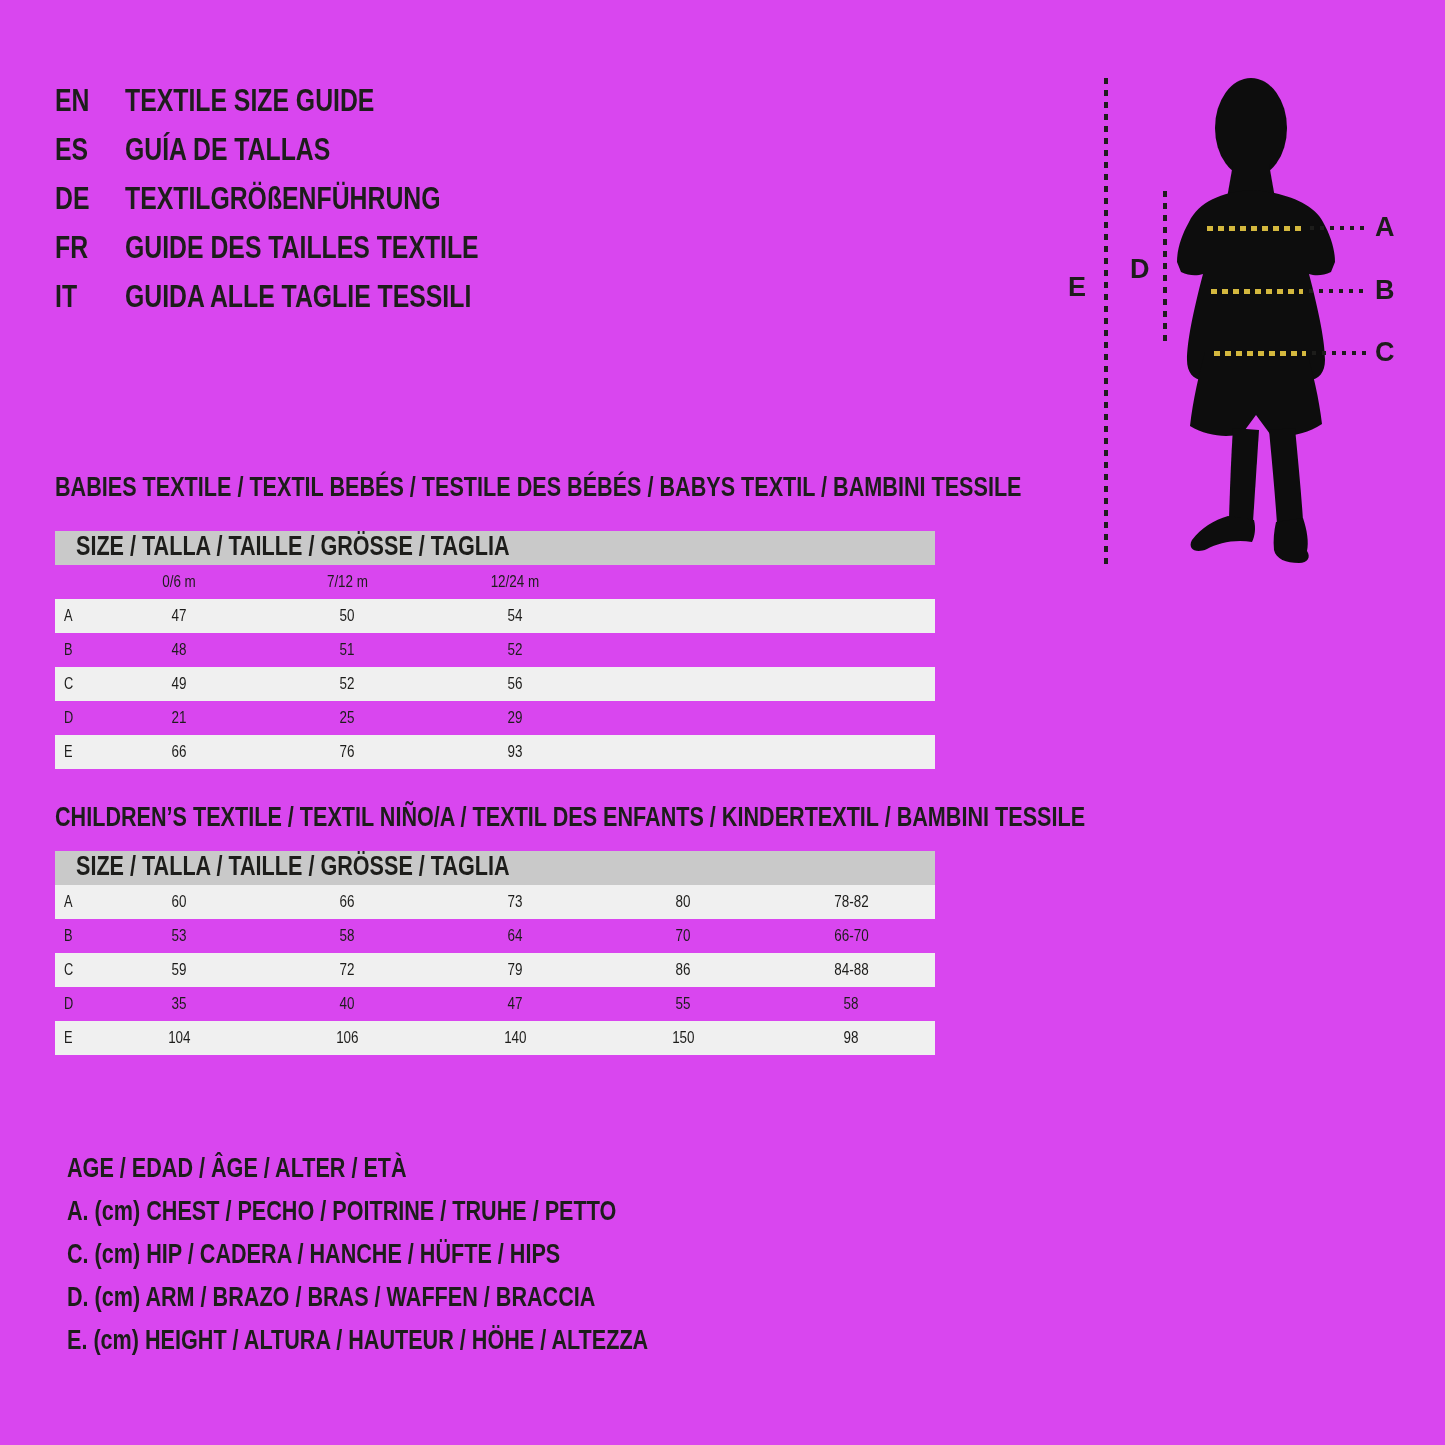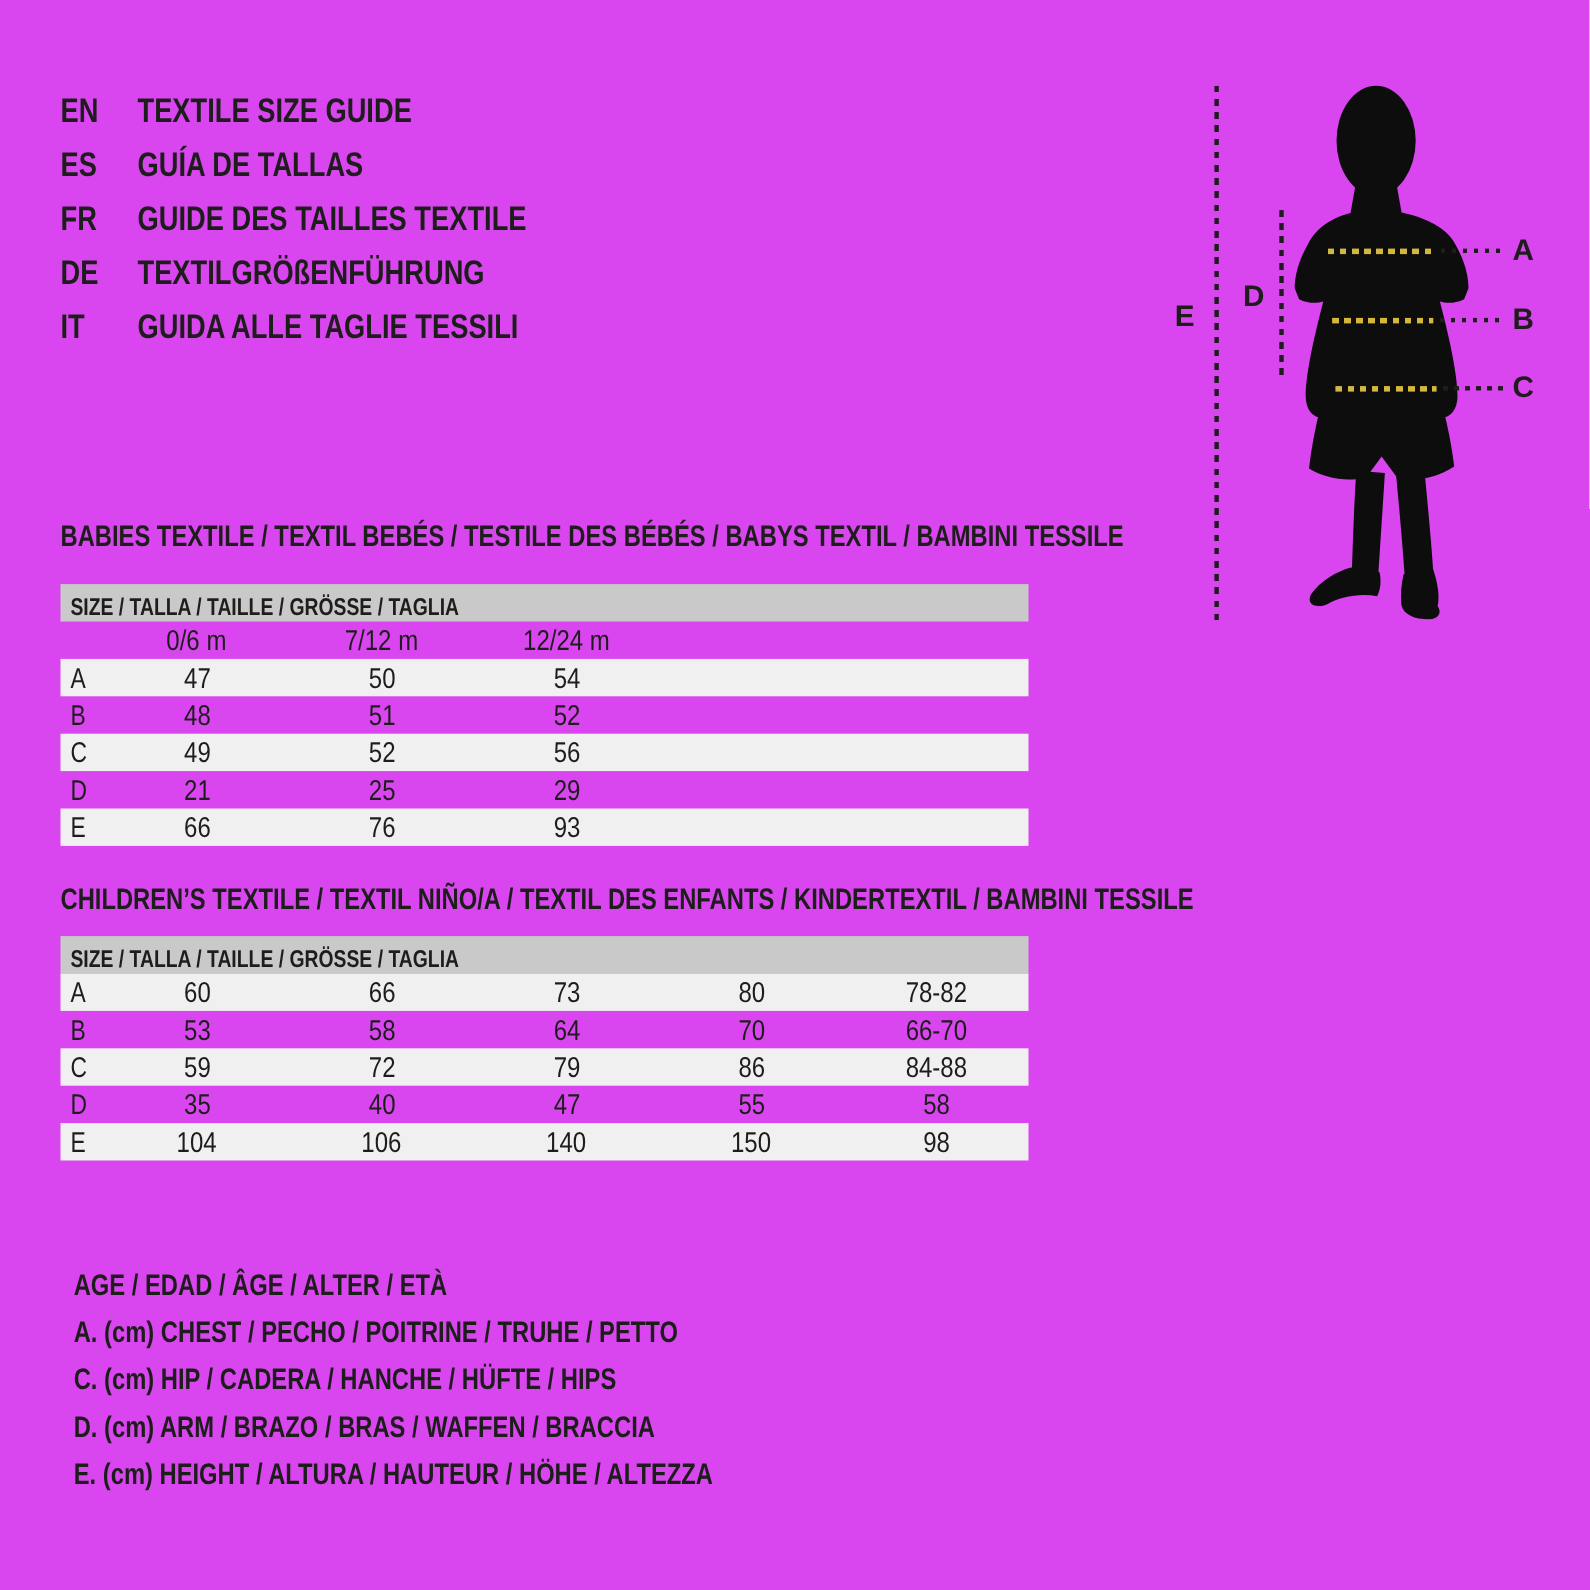--- a/index.html
+++ b/index.html
@@ -24,24 +24,24 @@
     background-image:repeating-linear-gradient(to right,var(--accent-yellow,#d4b83e) 0 6px,transparent 6px 11px);}
   .hdots-k{position:absolute;height:4px;
     background-image:repeating-linear-gradient(to right,var(--text,#1d1d1b) 0 4px,transparent 4px 10px);}
   .mlabel{position:absolute;font-size:27px;font-weight:bold;}
 
   
   .sec-title{position:absolute;left:55px;font-size:27px;font-weight:bold;}
 
   
   .tbl{position:absolute;left:55px;width:880px;}
-  .t-bar{height:34px;background:var(--table-header-bg,#c9c9c9);display:flex;align-items:flex-end;
-    padding-left:9px;box-sizing:border-box;font-size:22px;font-weight:bold;}
+  .t-bar{height:34px;background:var(--table-header-bg,#c9c9c9);display:flex;align-items:flex-start;
+    padding-left:21px;box-sizing:border-box;font-size:27px;font-weight:bold;}
   .t-row{display:grid;grid-template-columns:40px 168px 168px 168px 168px 168px;height:34px;
-    align-items:center;font-size:26px;}
+    align-items:center;font-size:16px;}
   .t-row .cell{text-align:center;}
   .t-row .lbl{text-align:left;padding-left:9px;}
   .t-row.alt{background:var(--row-alt-bg,#f0f0f0);}
 
   
   .legend{position:absolute;left:55px;top:1147px;margin-left:12px;}
   .legend-line{height:43px;display:flex;align-items:center;font-size:27px;font-weight:bold;}
 </style>
 </head>
 <body>
@@ -51,26 +51,26 @@
   <section class="lang-block">
     <div class="lang-row">
       <span class="lang-code"><span class="cnd">EN</span></span>
       <span class="cnd">TEXTILE SIZE GUIDE</span>
     </div>
     <div class="lang-row">
       <span class="lang-code"><span class="cnd">ES</span></span>
       <span class="cnd">GUÍA DE TALLAS</span>
     </div>
     <div class="lang-row">
+      <span class="lang-code"><span class="cnd">DE</span></span>
+      <span class="cnd">TEXTILGRÖßENFÜHRUNG</span>
+    </div>
+    <div class="lang-row">
       <span class="lang-code"><span class="cnd">FR</span></span>
       <span class="cnd">GUIDE DES TAILLES TEXTILE</span>
-    </div>
-    <div class="lang-row">
-      <span class="lang-code"><span class="cnd">DE</span></span>
-      <span class="cnd">TEXTILGRÖßENFÜHRUNG</span>
     </div>
     <div class="lang-row">
       <span class="lang-code"><span class="cnd">IT</span></span>
       <span class="cnd">GUIDA ALLE TAGLIE TESSILI</span>
     </div>
   </section>
 
   <svg class="silhouette-svg" width="162" height="492" viewBox="0 0 162 492" fill="#0d0d0d" xmlns="http://www.w3.org/2000/svg">
     <ellipse cx="76" cy="56" rx="36" ry="50"></ellipse>
     <path d="M58 92 L94 92 L100 126 L52 126 Z"></path>

